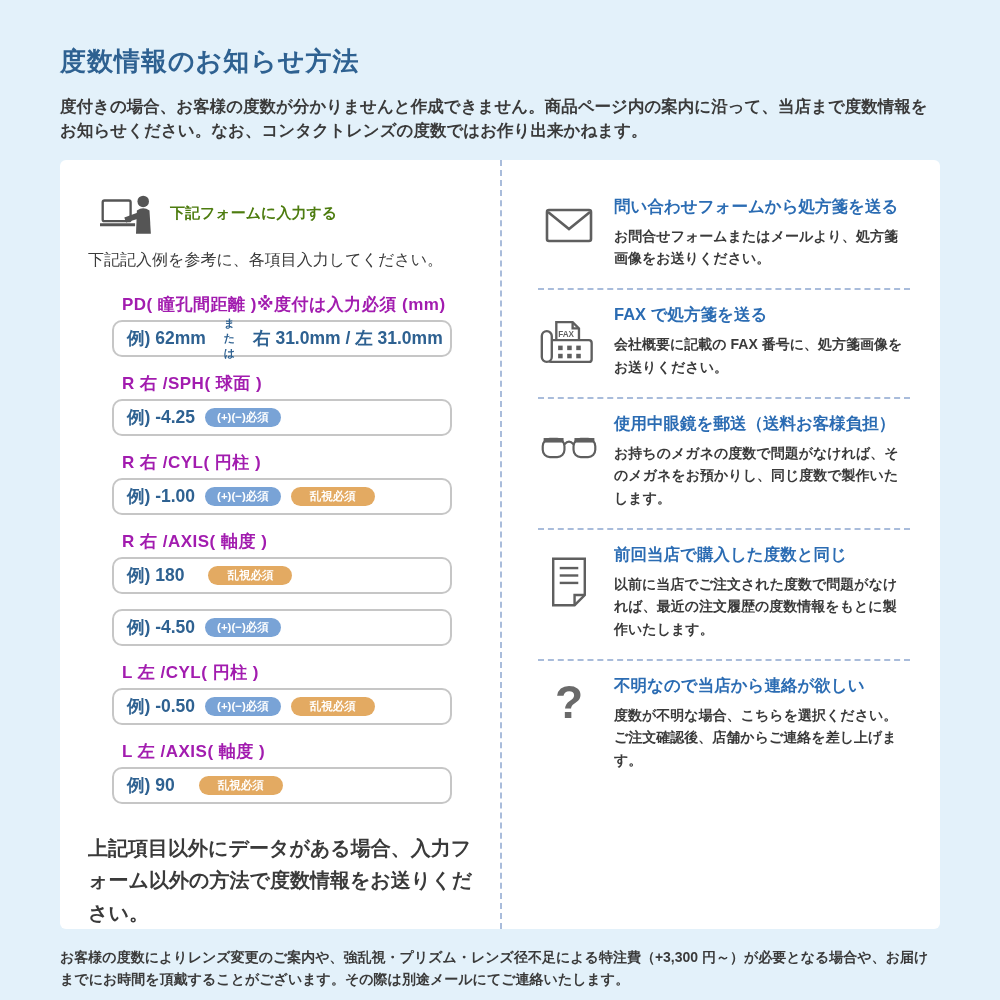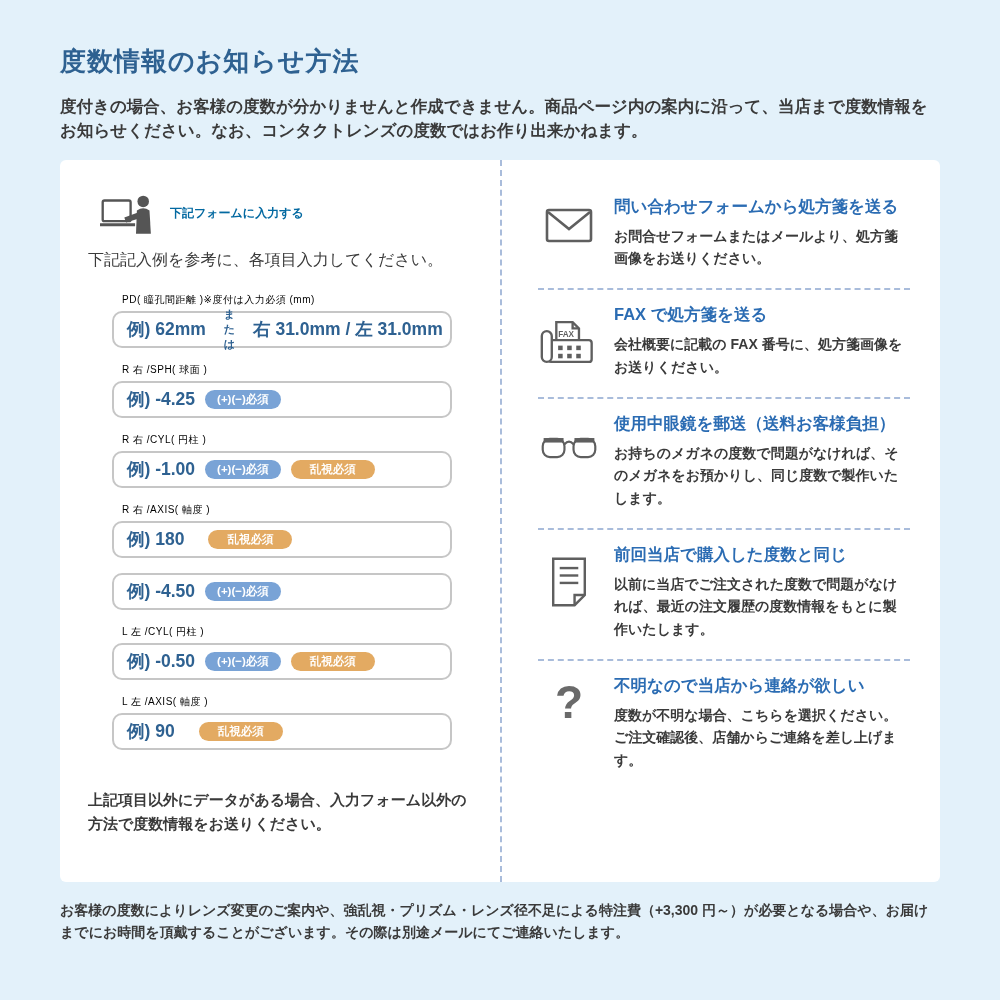--- a/index.html
+++ b/index.html
@@ -33,26 +33,26 @@
     background:#ffffff;
     border-radius:6px;
     display:flex;
   }
   .col-left { width:440px; padding:34px 26px 0 28px; }
   .col-right { width:440px; border-left:2px dashed #a9bcdb; padding:24px 30px 0 36px; }
 
   
   .form-header { display:flex; align-items:center; gap:16px; padding-left:12px; }
   .form-header svg { flex:0 0 auto; }
-  .form-heading { color:#0369a1; font-size:12px; font-weight:bold; }
+  .form-heading { color:#4d7c0f; font-size:15px; font-weight:bold; }
   .form-instruction { margin:16px 0 22px 0; font-size:16px; font-weight:normal; }
 
   .fields { padding-left:24px; width:364px; }
   .field-label {
-    font-size:10px; font-weight:normal; color:#000000;
+    font-size:17px; font-weight:bold; color:#a21caf;
     margin:0 0 4px 10px; letter-spacing:0.5px;
   }
   .field-box {
     height:37px;
     border:2px solid #c6c6c6;
     border-radius:10px;
     display:flex; align-items:center;
     padding:0 8px 0 13px;
     gap:10px;
     margin-bottom:15px;
@@ -60,21 +60,21 @@
   }
   .example { color:#2e6191; font-weight:bold; font-size:17.5px; white-space:nowrap; }
   .or-text { color:#2e6191; font-weight:bold; font-size:11px; margin:0 8px; }
   .pill {
     border-radius:999px; color:#fff; font-size:11.5px; font-weight:bold;
     padding:4px 12px; line-height:1; white-space:nowrap;
   }
   .pill-blue { background:#79a3d6; }
   .pill-orange { background:#e3aa62; padding:4px 19px; }
 
-  .form-note { margin-top:38px; font-size:15px; font-weight:bold; line-height:1.62; }
+  .form-note { margin-top:28px; font-size:20px; font-weight:bold; line-height:1.62; }
 
   
   .method { display:grid; grid-template-columns:62px 1fr; column-gap:14px; padding:12px 0 4px 0; }
   .method-icon { justify-self:center; align-self:start; margin-top:12px; color:#5f5f5f; }
   .q-glyph { font-size:46px; font-weight:bold; color:#6a6a6a; line-height:1; margin-top:4px; }
   .method-title { color:#2b6cb3; font-size:16.5px; font-weight:bold; margin-bottom:7px; }
   .method-body { font-size:14px; font-weight:bold; line-height:1.62; color:#3a3a3a; }
   .dash-divider { border-bottom:2px dashed #a9bcdb; margin:14px 0 2px 0; }
 
   .footer-note {

